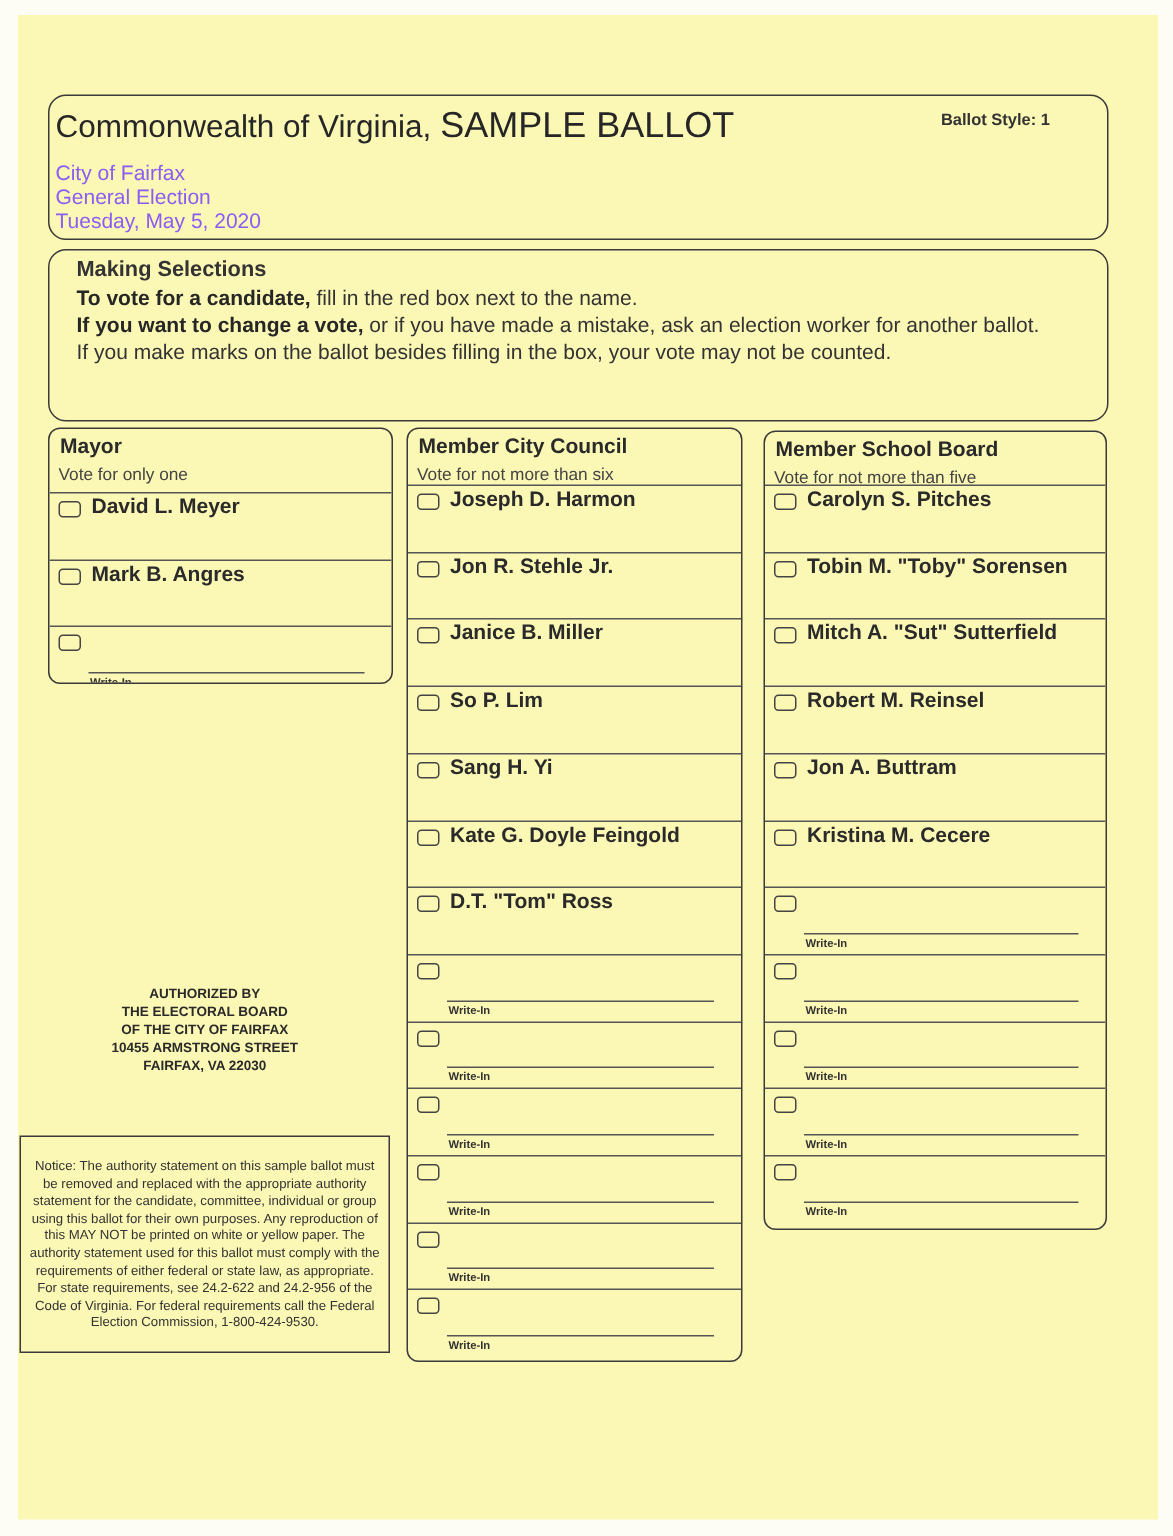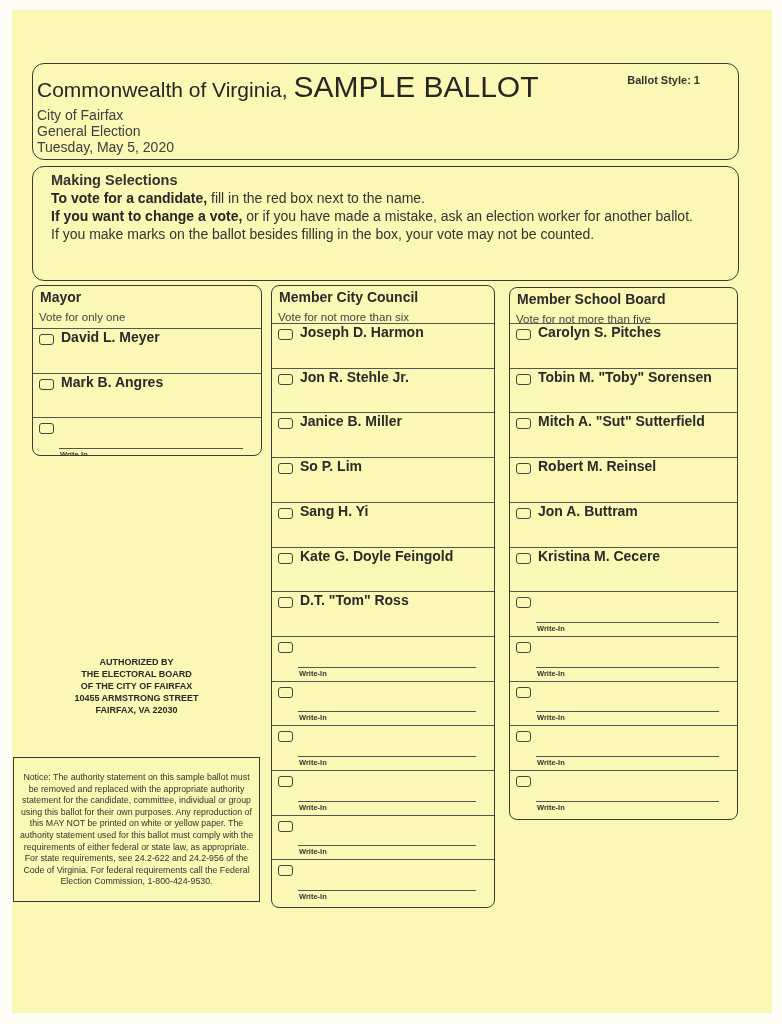--- a/index.html
+++ b/index.html
@@ -3,23 +3,23 @@
 <meta charset="utf-8">
 <style>
   html, body { margin:0; padding:0; }
   body { width:782px; height:1024px; background:#fdfdf6; position:relative; overflow:hidden;
          font-family:"Liberation Sans", sans-serif; color:#2a2a2a; }
   .paper { position:absolute; left:12px; top:10px; width:760px; height:1003px; background:#fbf7b4; }
   .box { position:absolute; border:1.5px solid #3a3a3a; border-radius:12px; box-sizing:border-box; }
   
   #hdr { left:32px; top:63px; width:707px; height:97px; }
   #hdr .title { position:absolute; left:4px; top:6px; font-size:21px; color:#262626; white-space:nowrap; }
-  #hdr .title .big { font-size:30px; }
+  #hdr .title .big { font-size:24px; }
   #hdr .style { position:absolute; right:38px; top:10px; font-size:11px; font-weight:bold; color:#333; }
-  #hdr .line { position:absolute; left:4px; font-size:14px; color:#404040; }
+  #hdr .line { position:absolute; left:4px; font-size:14px; color:#8b5cf6; }
   
   #ins { left:32px; top:166px; width:707px; height:115px; padding:4px 18px; font-size:14px; color:#333; line-height:18px; }
   #ins b { color:#262626; }
   #ins .h { font-weight:bold; font-size:14.5px; }
   
   .contest { position:absolute; border:1.5px solid #3a3a3a; border-radius:8px; box-sizing:border-box; overflow:hidden; }
   .contest .ctitle { position:absolute; left:7px; top:3px; font-size:14px; font-weight:bold; color:#2a2a2a; }
   .contest .vfor { position:absolute; left:6px; font-size:11.5px; color:#444; }
   .row { position:absolute; left:0; right:0; border-top:1px solid #555; box-sizing:border-box; }
   .cb { position:absolute; left:6px; top:5px; width:15px; height:11px; border:1.3px solid #444; border-radius:3px; box-sizing:border-box; cursor:pointer; }

